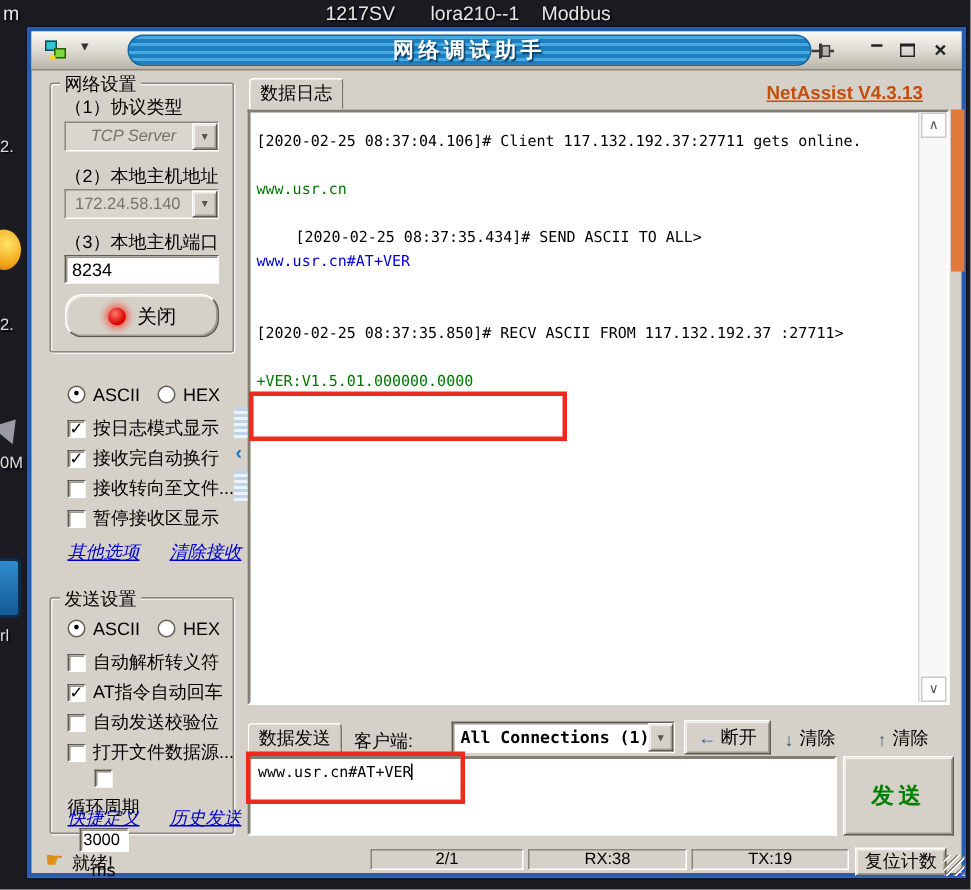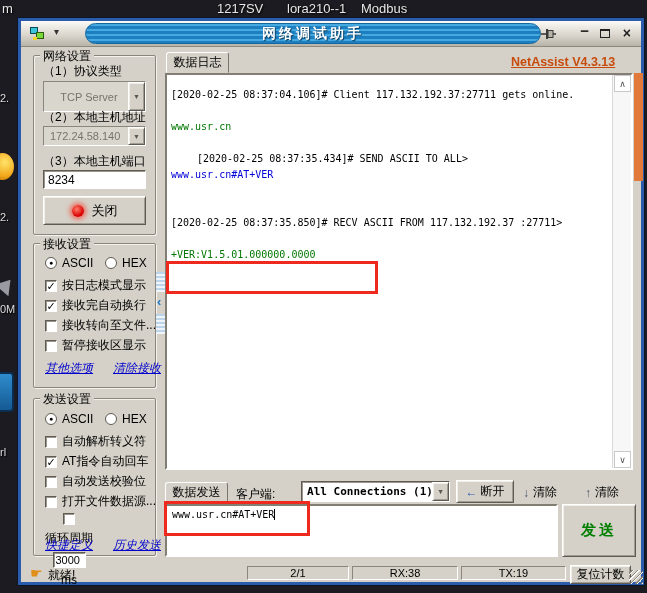--- a/index.html
+++ b/index.html
@@ -111,21 +111,21 @@
   <span class="dtop-label" style="left:2px;">m</span>
   <span class="dtop-label" style="left:217px;">1217SV</span>
   <span class="dtop-label" style="left:287px;">lora210--1</span>
   <span class="dtop-label" style="left:361px;">Modbus</span>
   <span class="dfrag" style="left:0;top:92px;">2.</span>
   <span class="ball"></span>
   <span class="dfrag" style="left:0;top:211px;">2.</span>
   <span class="gray-arrow"></span>
   <span class="dfrag" style="left:0;top:303px;">0M</span>
   <span class="blue-frag"></span>
-  <span class="dfrag" style="left:0;top:418px;margin-top:28px;">rl</span>
+  <span class="dfrag" style="left:0;top:418px;">rl</span>
 
   <div id="win">
     <div id="titlebar">
       <span class="appicon">
           <i class="sq1"></i>
           <i class="sq2"></i>
           <i class="sq3"></i>
         </span>
       <span class="menucaret">▾</span>
       <div class="titlepill">
@@ -142,39 +142,36 @@
       <span class="wbtn btn-min">−</span>
       <span class="wbtn btn-max"></span>
       <span class="wbtn btn-close">×</span>
     </div>
   </div>
 
   <div class="groupbox" style="left:33px;top:55px;width:123px;height:180px;">
     <span class="gb-title">网络设置</span>
   </div>
   <span class="lbl" style="left:43px;top:63px;">（1）协议类型</span>
-  <div class="combo disabled panel-sunken" style="left:43px;top:81px;width:103px;height:31px;">
+  <div class="combo disabled panel-sunken" style="left:43px;top:81px;width:103px;height:20px;font-style:italic;">
     <span class="cv" style="justify-content:center;">TCP Server</span>
     <span class="cbtn raised">▼</span>
   </div>
   <span class="lbl" style="left:43px;top:109px;">（2）本地主机地址</span>
   <div class="combo disabled panel-sunken" style="left:43px;top:126px;width:103px;height:20px;">
     <span class="cv">172.24.58.140</span>
     <span class="cbtn raised">▼</span>
   </div>
   <span class="lbl" style="left:43px;top:153px;">（3）本地主机端口</span>
   <div class="textinput sunkenw" style="left:43px;top:170px;width:103px;height:19px;">8234</div>
-  <div class="raised" style="position:absolute;left:43px;top:196px;width:103px;height:29px;display:flex;align-items:center;justify-content:center;gap:8px;font-size:13px;cursor:pointer;">
+  <div class="raised" style="position:absolute;left:43px;top:196px;width:103px;height:29px;display:flex;align-items:center;justify-content:center;gap:8px;font-size:13px;cursor:pointer;border-radius:12px;">
     <span style="width:12px;height:12px;border-radius:50%;background:radial-gradient(circle at 40% 35%,#ff7a68,#d90000 65%);box-shadow:0 0 5px 2px rgba(255,40,20,.65);"></span>
     <span>关闭</span>
   </div>
 
-  <div class="groupbox" style="left:33px;top:243px;width:123px;height:145px;">
-    <span class="gb-title">接收设置</span>
-  </div>
   <div class="optrow" style="left:45px;top:256px;">
     <span class="rad">●</span>
     <span>ASCII</span>
   </div>
   <div class="optrow" style="left:105px;top:256px;">
     <span class="rad"></span>
     <span>HEX</span>
   </div>
   <div class="optrow" style="left:45px;top:277px;">
     <span class="cbx">✓</span>

